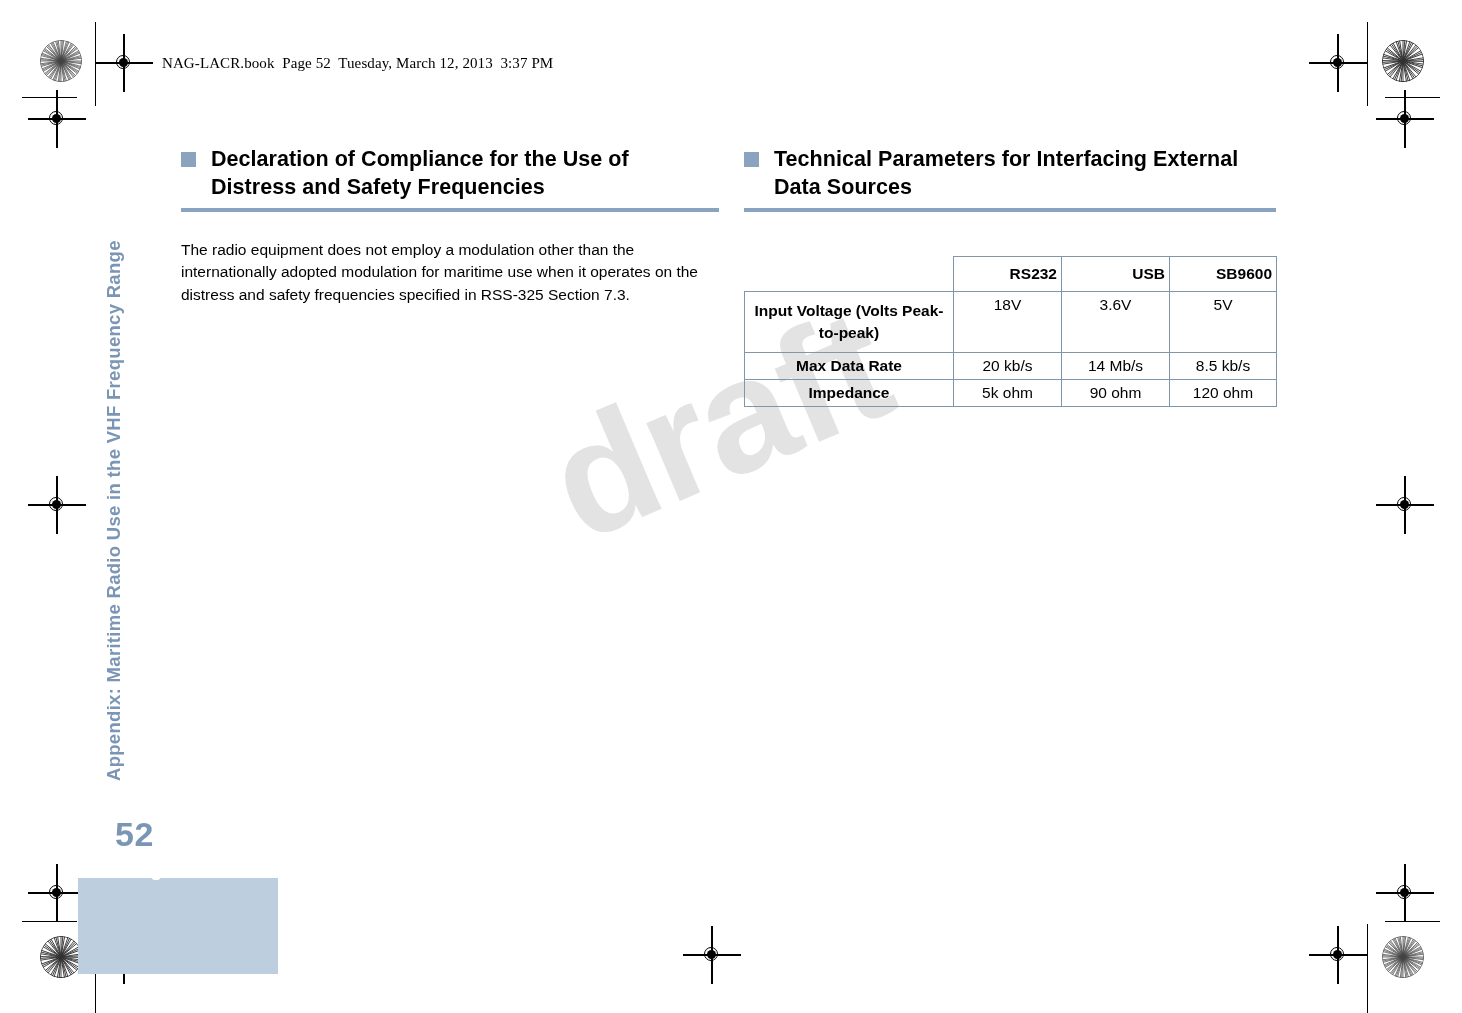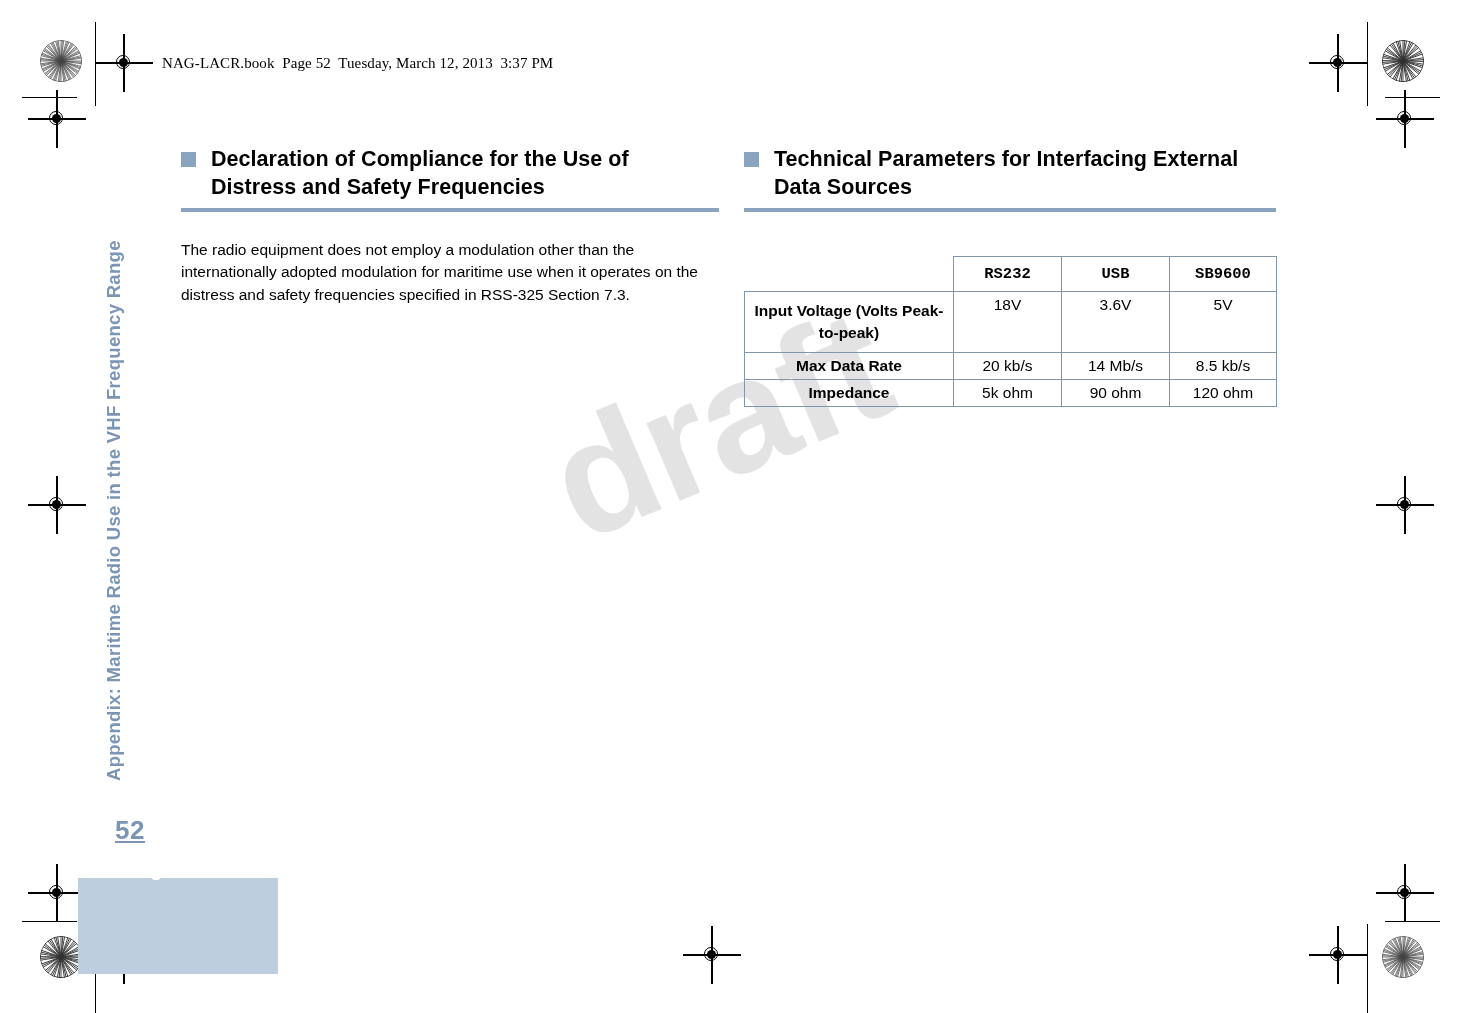--- a/index.html
+++ b/index.html
@@ -92,25 +92,24 @@
     font-size: 21.5px;
     font-weight: bold;
     color: #ffffff;
     letter-spacing: 0.2px;
   }
 
   .page-number {
     position: absolute;
     left: 115px;
     top: 815px;
-    font-size: 26px;
+    font-size: 34px;
     font-weight: bold;
     color: #7b96b5;
     letter-spacing: 0.5px;
-    text-decoration: underline;
   }
 
   .vert-title {
     position: absolute;
     left: -196px;
     top: 460px;
     width: 620px;
     transform: rotate(-90deg);
     transform-origin: 50% 50%;
     text-align: left;
@@ -189,24 +188,23 @@
     padding: 2px 4px;
     line-height: 22px;
   }
   table.params col.c0 { width: 209px; }
   table.params col.c1 { width: 108px; }
   table.params col.c2 { width: 108px; }
   table.params col.c3 { width: 107px; }
 
   table.params th {
     font-weight: bold;
-    text-align: center;
+    text-align: right;
     vertical-align: middle;
     height: 30px;
-    font-family: Liberation Mono, monospace;
   }
   table.params th.corner { border-left: none; border-top: none; background: transparent; }
   table.params td.rowhead {
     font-weight: bold;
     text-align: center;
     vertical-align: middle;
   }
   table.params td.val {
     text-align: center;
     vertical-align: top;

